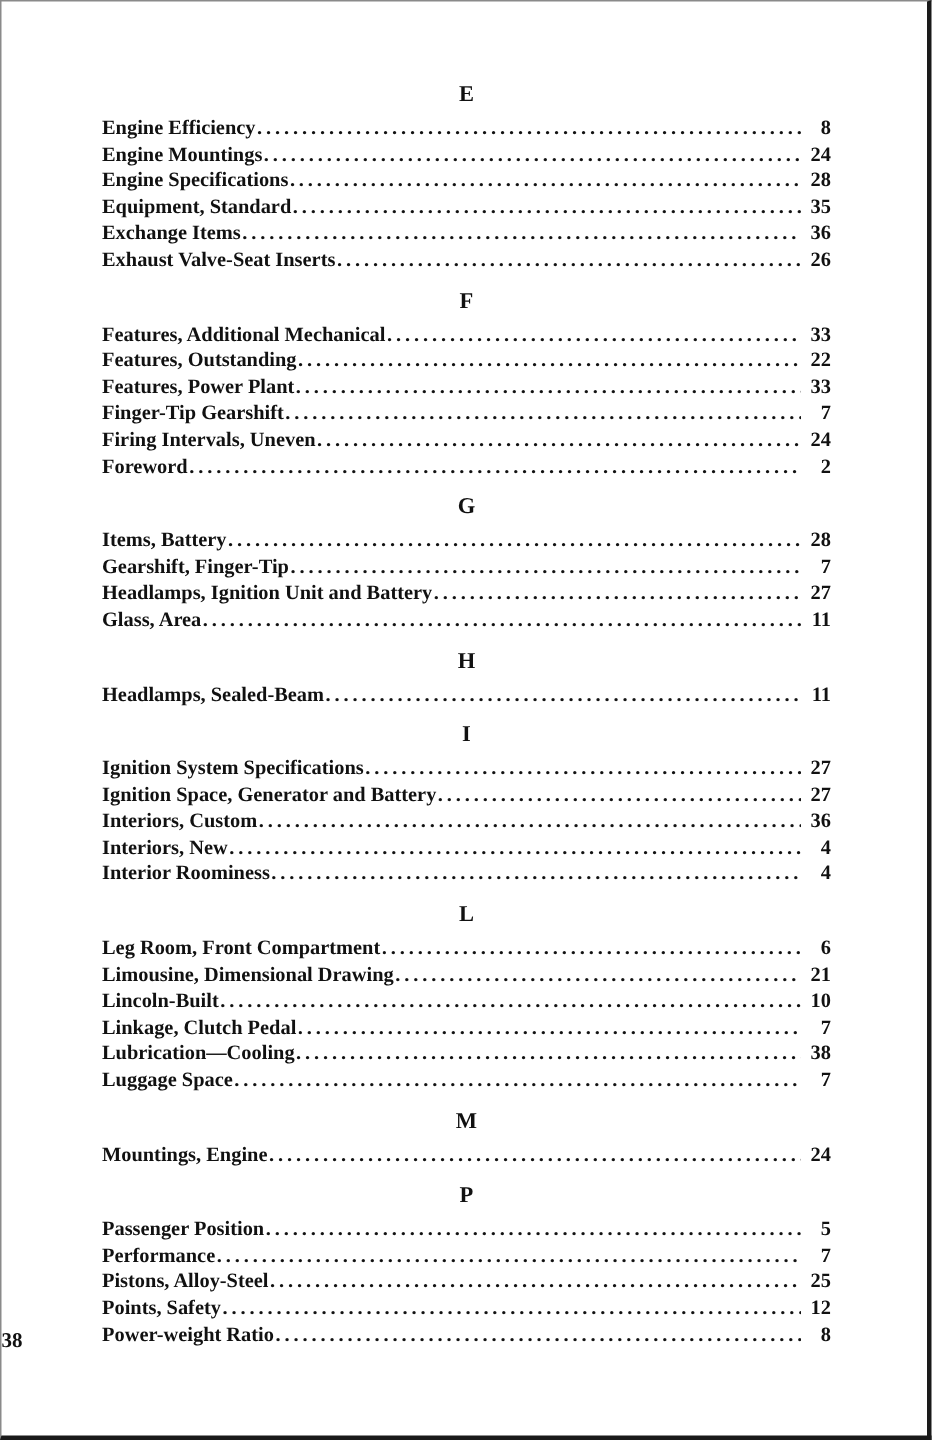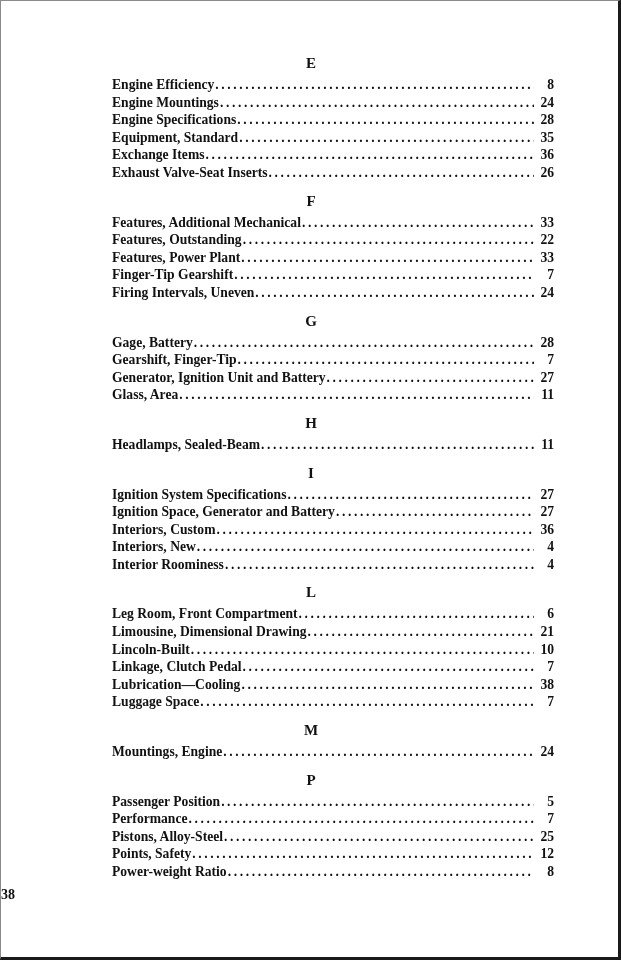--- a/index.html
+++ b/index.html
@@ -31,21 +31,21 @@
     }
     .entry {
       display: flex;
       align-items: baseline;
       font-weight: bold;
       font-size: 13.6px;
       line-height: 17.6px;
       height: 17.6px;
       white-space: nowrap;
     }
-    .entry .label { flex: 0 0 auto; margin-left: 44px; }
+    .entry .label { flex: 0 0 auto; }
     .entry .leader {
       flex: 1 1 auto;
       overflow: hidden;
       margin: 0 2px 0 1px;
       letter-spacing: 2.6px;
       font-weight: bold;
     }
     .entry .leader::before {
       content: "......................................................................................................................................................";
     }
@@ -122,36 +122,41 @@
       <div class="entry">
           <span class="label">Finger-Tip Gearshift</span>
           <span class="leader"></span>
           <span class="page-num">7</span>
         </div>
       <div class="entry">
           <span class="label">Firing Intervals, Uneven</span>
           <span class="leader"></span>
           <span class="page-num">24</span>
         </div>
+      <div class="entry">
+          <span class="label">Foreword</span>
+          <span class="leader"></span>
+          <span class="page-num">2</span>
+        </div>
     </div>
 
     <div class="section">
       <div class="letter">G</div>
       <div class="entry">
-          <span class="label">Gage, Battery</span>
+          <span class="label">Items, Battery</span>
           <span class="leader"></span>
           <span class="page-num">28</span>
         </div>
       <div class="entry">
           <span class="label">Gearshift, Finger-Tip</span>
           <span class="leader"></span>
           <span class="page-num">7</span>
         </div>
       <div class="entry">
-          <span class="label">Generator, Ignition Unit and Battery</span>
+          <span class="label">Headlamps, Ignition Unit and Battery</span>
           <span class="leader"></span>
           <span class="page-num">27</span>
         </div>
       <div class="entry">
           <span class="label">Glass, Area</span>
           <span class="leader"></span>
           <span class="page-num">11</span>
         </div>
     </div>
 

